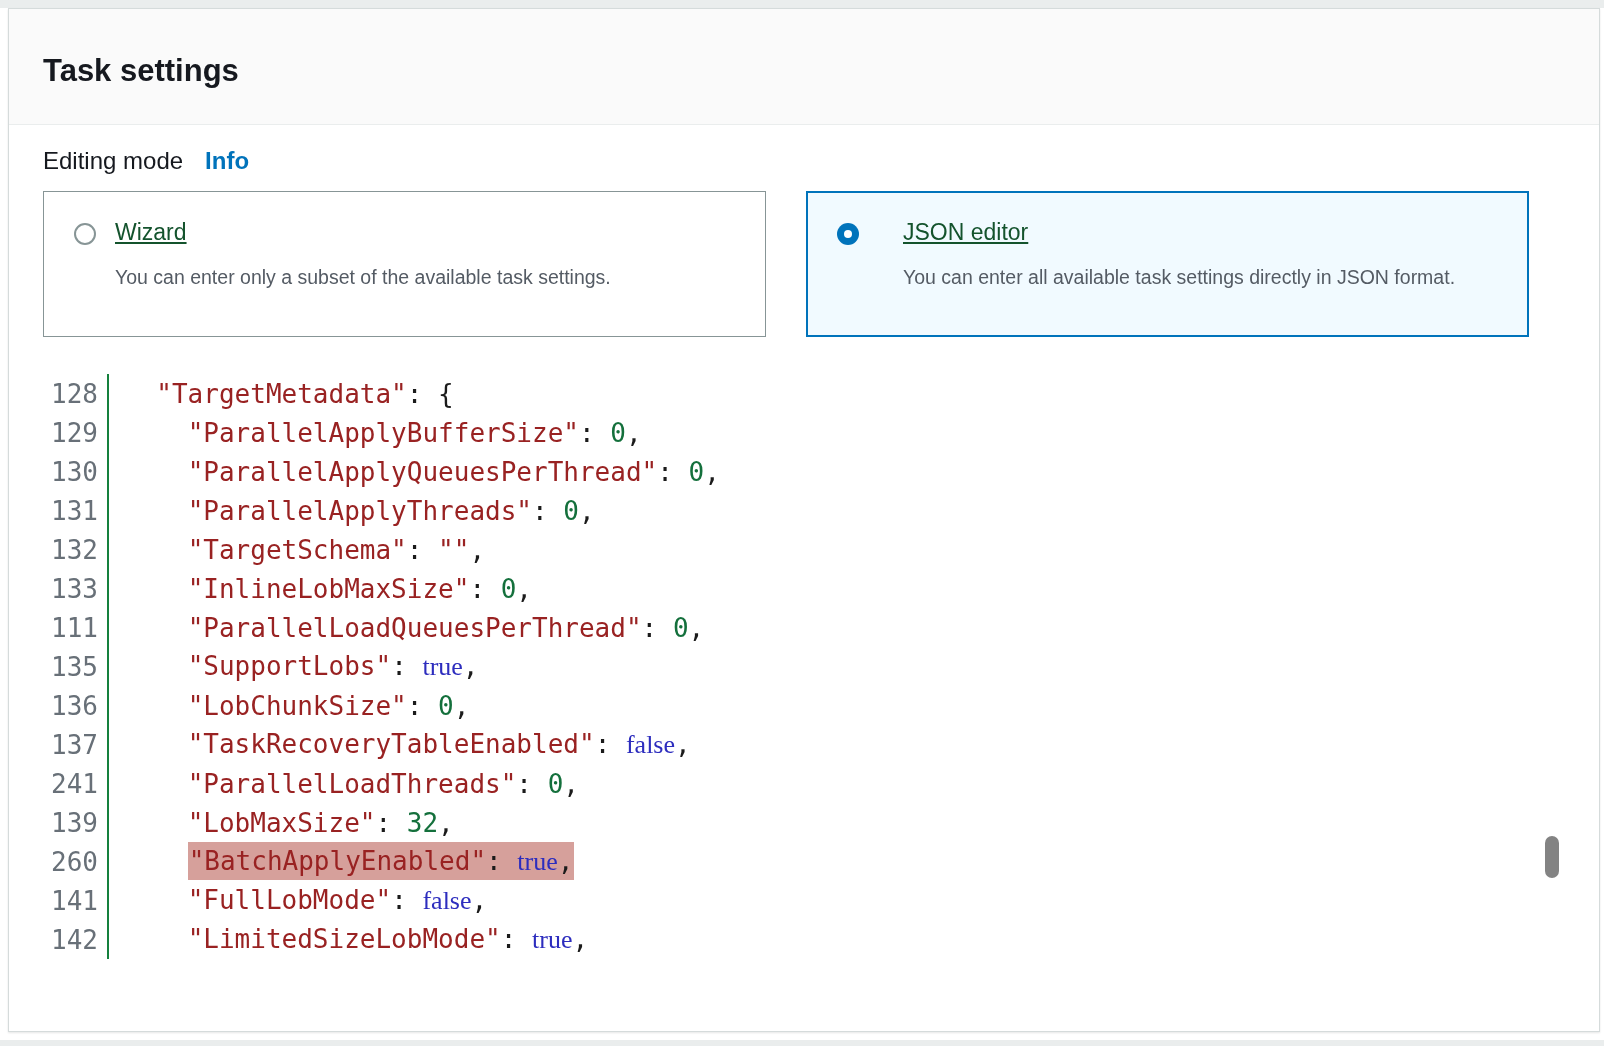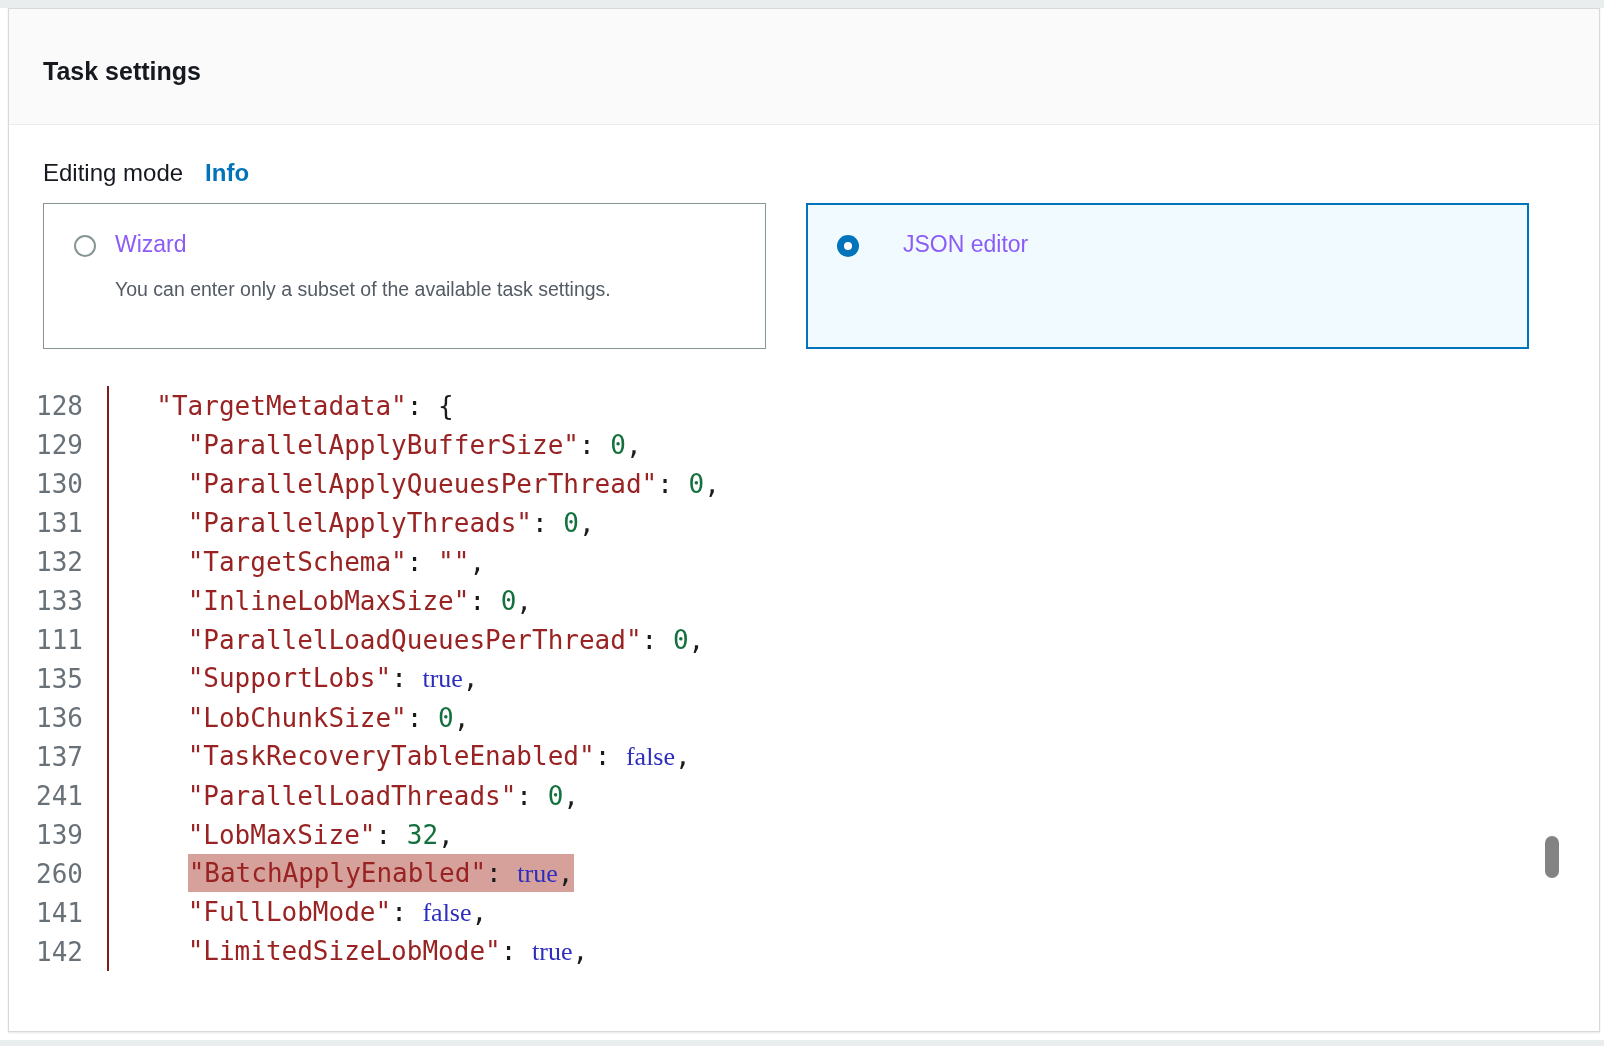--- a/index.html
+++ b/index.html
@@ -6,44 +6,44 @@
   html,body { width:1604px; height:1046px; background:#fff; overflow:hidden;
               font-family:"Liberation Sans", sans-serif; }
   .top-strip { position:absolute; top:0; left:0; width:1604px; height:8px; background:#eaeded; }
   .bottom-strip { position:absolute; bottom:0; left:0; width:1604px; height:6px; background:#eaeded; }
 
   .card { position:absolute; left:8px; top:8px; width:1592px; height:1024px;
           background:#fff; border:1px solid #d5dbdb; box-shadow:0 1px 2px rgba(0,0,0,0.10); }
 
   .card-header { height:116px; background:#fafafa; border-bottom:1px solid #eaeded;
                  display:flex; align-items:center; padding:0 34px; }
-  .card-header h1 { font-size:25px; font-weight:700; color:#16191f;margin-top:9px; }
+  .card-header h1 { font-size:31px; font-weight:700; color:#16191f;margin-top:9px; }
 
   .card-body { padding:0 34px; }
 
-  .field-label-row { margin-top:34px; font-size:24px; color:#16191f; display:flex; align-items:baseline; }
+  .field-label-row { margin-top:22px; font-size:24px; color:#16191f; display:flex; align-items:baseline; }
   .info-link { color:var(--accent,#0073bb); font-weight:700; margin-left:22px; text-decoration:none; cursor:pointer;text-align:center; }
 
   .tiles { margin-top:16px; display:flex; gap:40px; }
   .tile { width:723px; height:146px; border:1px solid #879596; background:#fff;
           display:flex; gap:19px; padding:27px 30px; align-items:flex-start; cursor:pointer; }
   .tile.selected { border:1px solid var(--accent,#0073bb); background:#f1faff;
                    box-shadow:inset 0 0 0 1px var(--accent,#0073bb);gap:44px; }
   .radio { width:22px; height:22px; border-radius:50%; border:2px solid #879596;
            background:#fff; flex:0 0 22px; margin-top:4px; position:relative; }
   .radio.checked { border:none; background:var(--accent,#0073bb); }
   .radio.checked::after { content:""; position:absolute; left:7px; top:7px; width:8px; height:8px;
                           border-radius:50%; background:#fff; }
-  .tile-title { font-size:23px; color:#8b5cf6; }
+  .tile-title { font-size:23px; color:#14532d;text-decoration:underline; }
   .tile-desc { margin-top:16px; font-size:19.5px; line-height:1.55; color:#545b64; max-width:585px; }
 
   .editor { margin-top:37px; font-family:"DejaVu Sans Mono", monospace; font-size:26px; }
   .code-line { display:flex; height:39px; align-items:center; white-space:pre; }
-  .gutter { width:66px; flex:0 0 66px; text-align:center; padding-right:24px;
-            color:var(--gutter,#687078); border-right:2px solid #7f1d1d; align-self:stretch;
+  .gutter { width:66px; flex:0 0 66px; text-align:center; padding-right:9px;
+            color:var(--gutter,#687078); border-right:2px solid #15803d; align-self:stretch;
             display:flex; align-items:center; justify-content:flex-end; }
   .code-text { padding-left:16px; color:var(--plain,#1b1b1b); }
   .tok-key, .tok-str { color:var(--key,#992222); }
   .tok-num { color:var(--num,#14703c); }
   .tok-bool { color:var(--bool,#2d2dbe);font-family:Liberation Serif, serif; }
   .tok-plain { color:var(--plain,#1b1b1b); }
   .hl { background:var(--highlight,#d6a09b); padding:4px 1px; }
 
   .scroll-thumb { position:absolute; left:1536px; top:827px; width:14px; height:42px;
                   background:#838383; border-radius:7px; }
@@ -70,20 +70,21 @@
         <div>
           <div class="tile-title">Wizard</div>
           <div class="tile-desc">You can enter only a subset of the available task settings.</div>
         </div>
       </div>
 
       <div class="tile selected">
         <span class="radio checked"></span>
         <div>
           <div class="tile-title">JSON editor</div>
+          <div class="tile-desc">You can enter all available task settings directly in JSON format.</div>
         </div>
       </div>
     </div>
 
     <div class="editor">
       <div id="code-lines">
           <div class="code-line"><span class="gutter">128</span><span class="code-text"><span class="tok-plain">  </span><span class="tok-key">"TargetMetadata"</span><span class="tok-plain">: {</span></span></div>
           <div class="code-line"><span class="gutter">129</span><span class="code-text"><span class="tok-plain">    </span><span class="tok-key">"ParallelApplyBufferSize"</span><span class="tok-plain">: </span><span class="tok-num">0</span><span class="tok-plain">,</span></span></div>
           <div class="code-line"><span class="gutter">130</span><span class="code-text"><span class="tok-plain">    </span><span class="tok-key">"ParallelApplyQueuesPerThread"</span><span class="tok-plain">: </span><span class="tok-num">0</span><span class="tok-plain">,</span></span></div>
           <div class="code-line"><span class="gutter">131</span><span class="code-text"><span class="tok-plain">    </span><span class="tok-key">"ParallelApplyThreads"</span><span class="tok-plain">: </span><span class="tok-num">0</span><span class="tok-plain">,</span></span></div>

